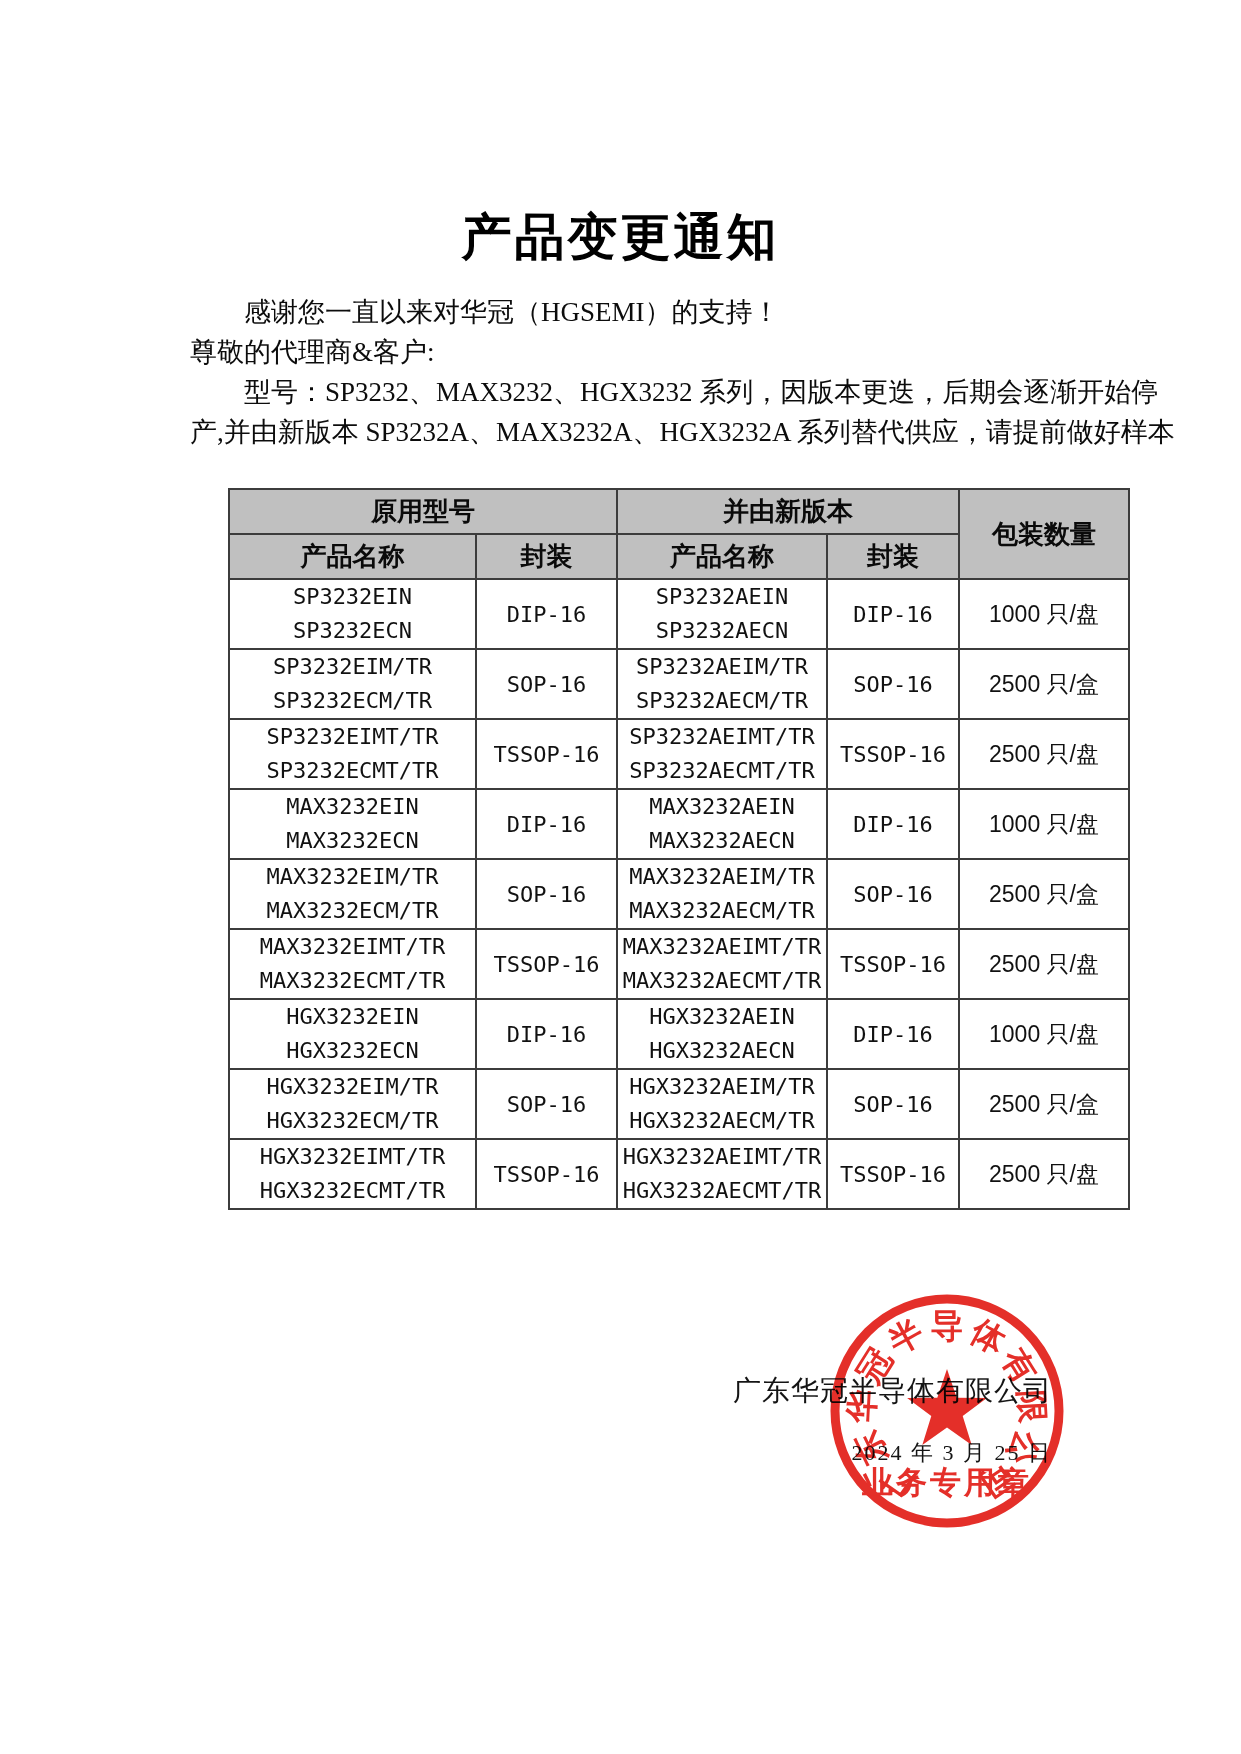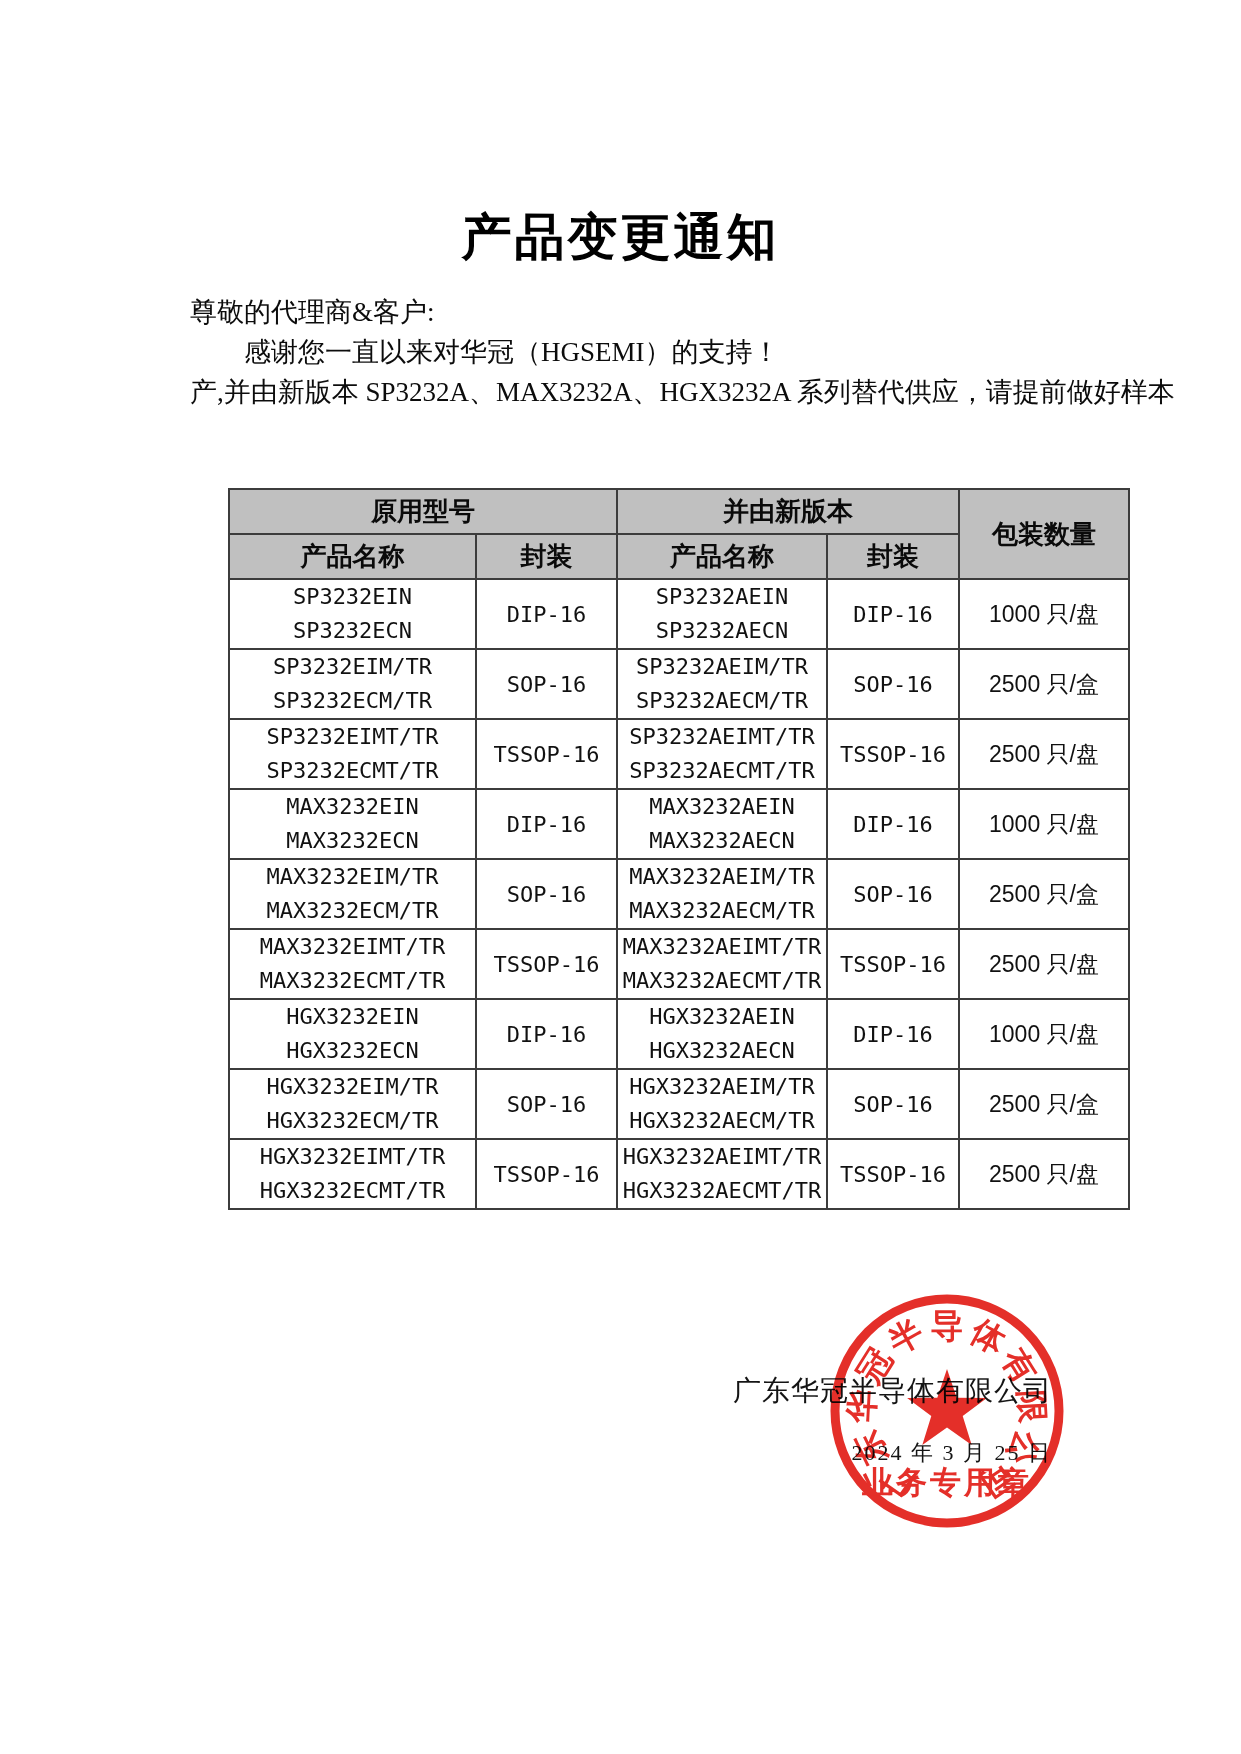--- a/index.html
+++ b/index.html
@@ -40,22 +40,23 @@
   .stamp text.seal-bottom{font-size:31px;letter-spacing:3px;}
 </style>
 </head>
 <body>
 
 <div class="page">
 
   <div class="doc-title">产品变更通知</div>
 
   <div class="letter">
+    <div class="ln indent">感谢您一直以来对华冠（HGSEMI）的支持！</div>
     <div class="ln">尊敬的代理商&amp;客户:</div>
-    <div class="ln indent">感谢您一直以来对华冠（HGSEMI）的支持！</div>
+    <div class="ln indent">型号：SP3232、MAX3232、HGX3232 系列，因版本更迭，后期会逐渐开始停</div>
     <div class="ln">产,并由新版本 SP3232A、MAX3232A、HGX3232A 系列替代供应，请提前做好样本</div>
   </div>
 
   <div class="table-wrap">
     <table class="notice">
       <colgroup>
         <col style="width:247px">
           <col style="width:141px">
           <col style="width:210px">
         <col style="width:132px">

